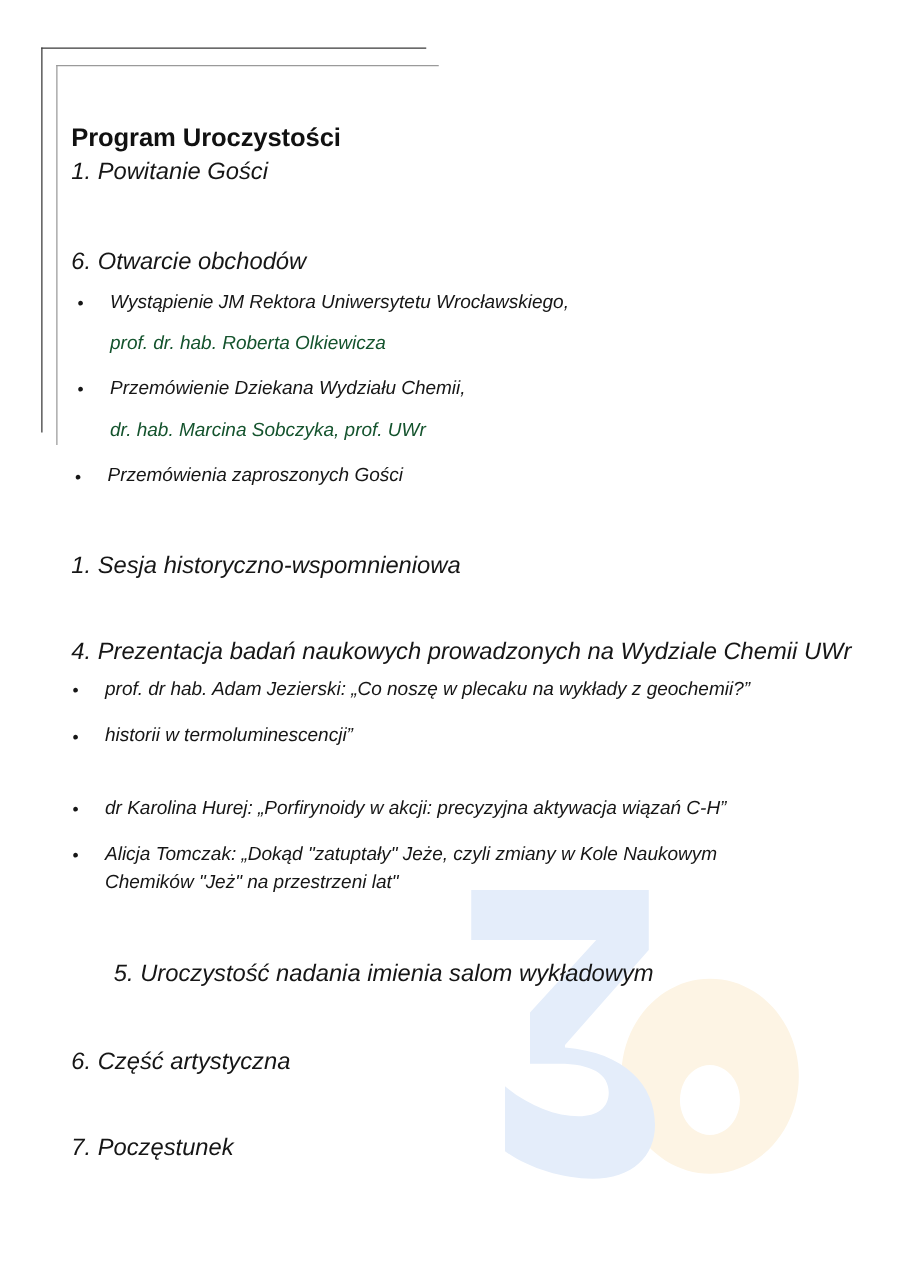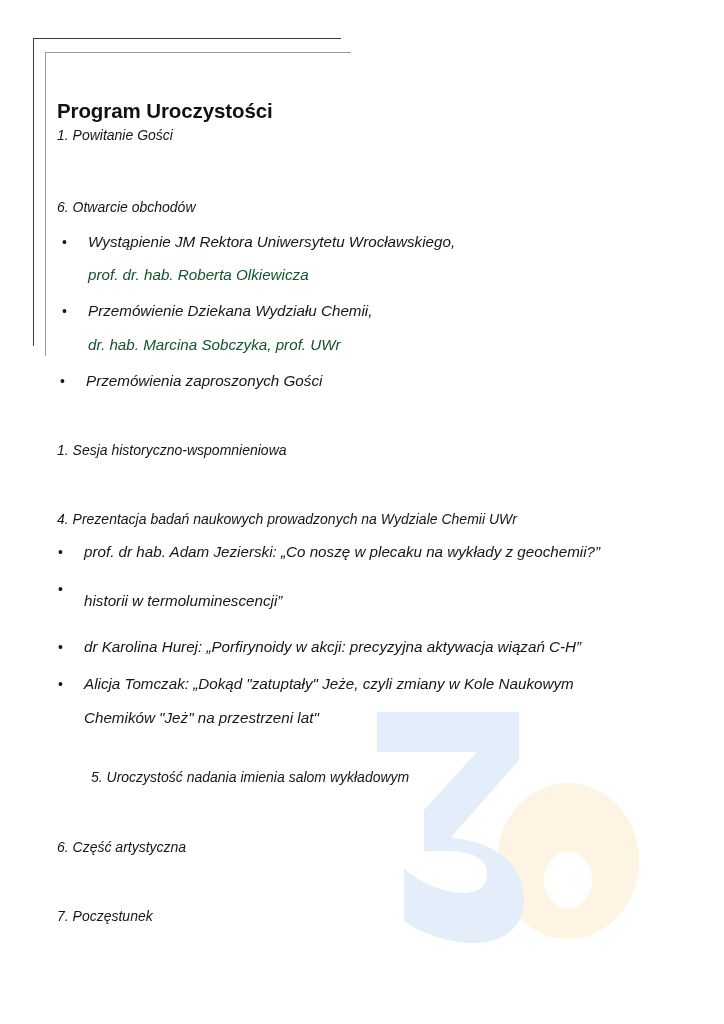--- a/index.html
+++ b/index.html
@@ -85,21 +85,21 @@
     letter-spacing: -0.1px;
     color: #111111;
     white-space: nowrap;
     margin-top: 43px;
   }
 
   .section {
     position: absolute;
     left: 57px;
     font-style: italic;
-    font-size: 14px;
+    font-size: 19px;
     line-height: 1.0;
     color: #161616;
     white-space: nowrap;
   }
 
   .bullet-row {
     position: absolute;
     display: block;
     font-style: italic;
     font-size: 15.2px;
@@ -123,21 +123,20 @@
     position: absolute;
     font-style: italic;
     font-size: 15.2px;
     line-height: 22px;
     color: #14532d;
     white-space: nowrap;
   }
   .wrap-text {
     display: block;
     padding-left: 26px;
-    margin-top: 12px;
   }
 </style>
 </head>
 <body>
 
 <div id="page">
 
   <svg class="watermark" viewBox="0 0 724 1024" xmlns="http://www.w3.org/2000/svg" aria-hidden="true">
     <g>
       <path d="M568 783

